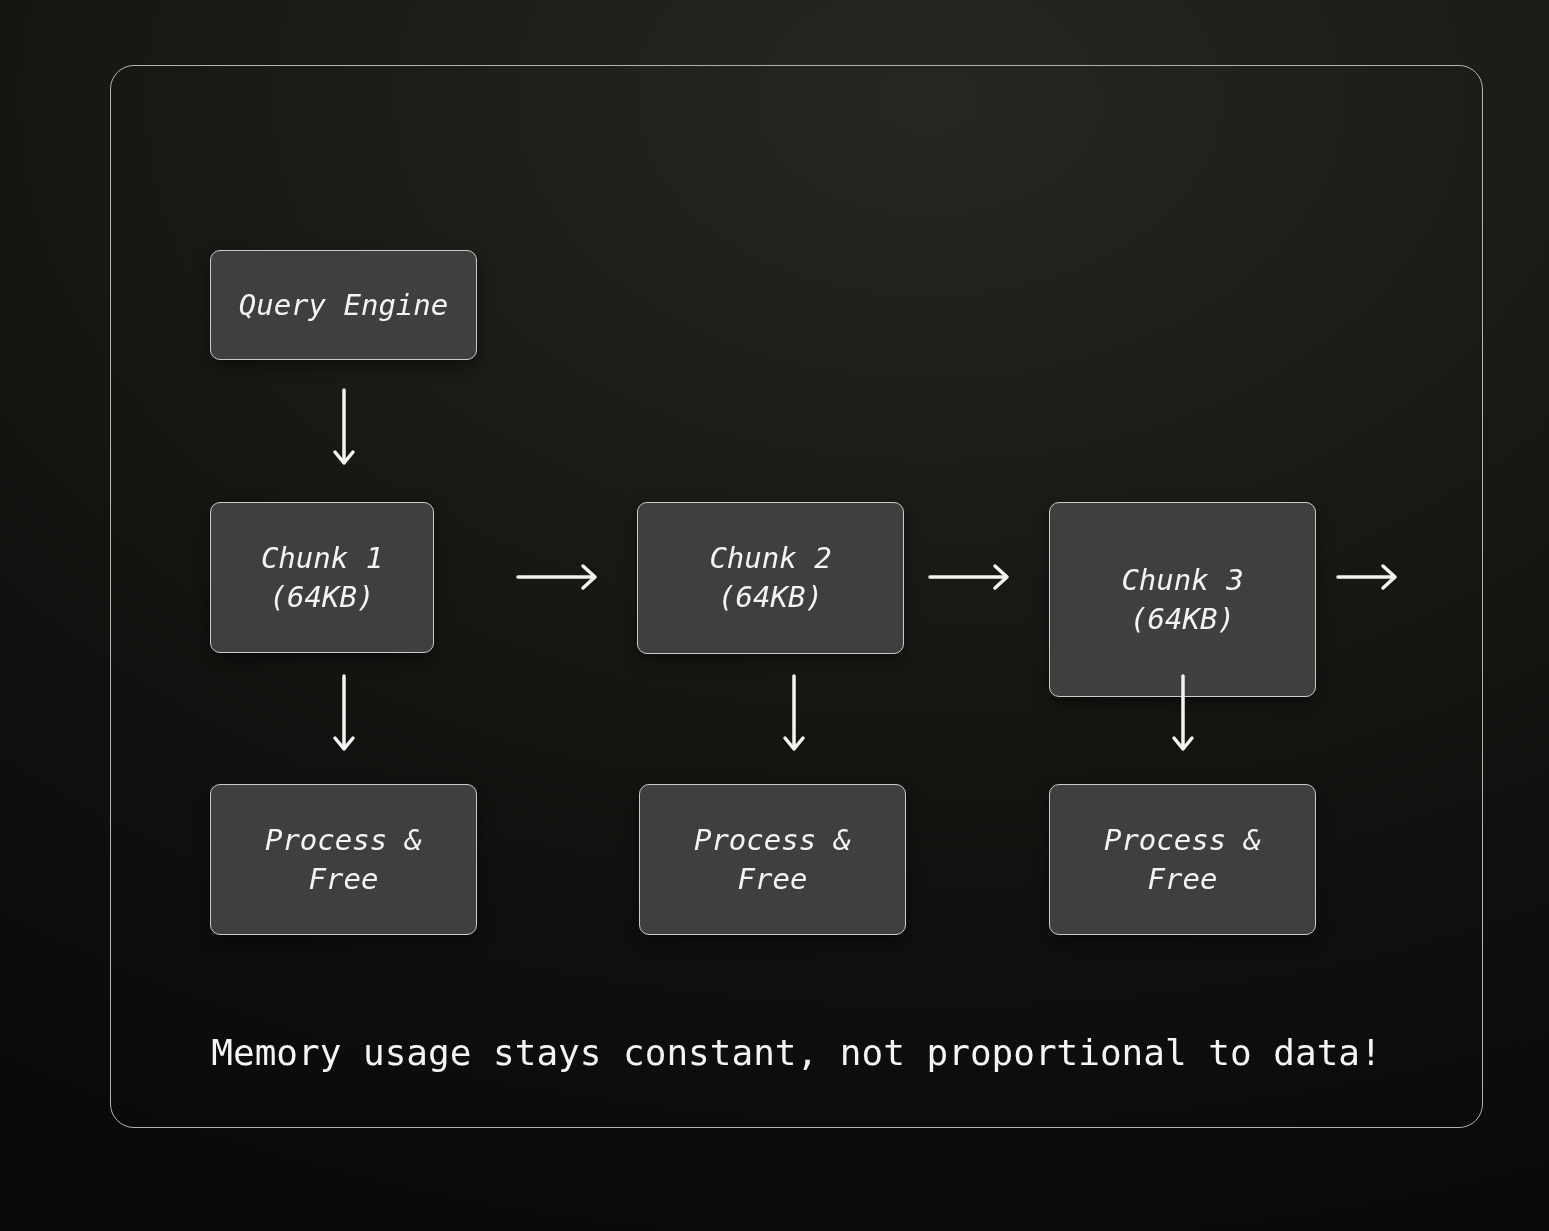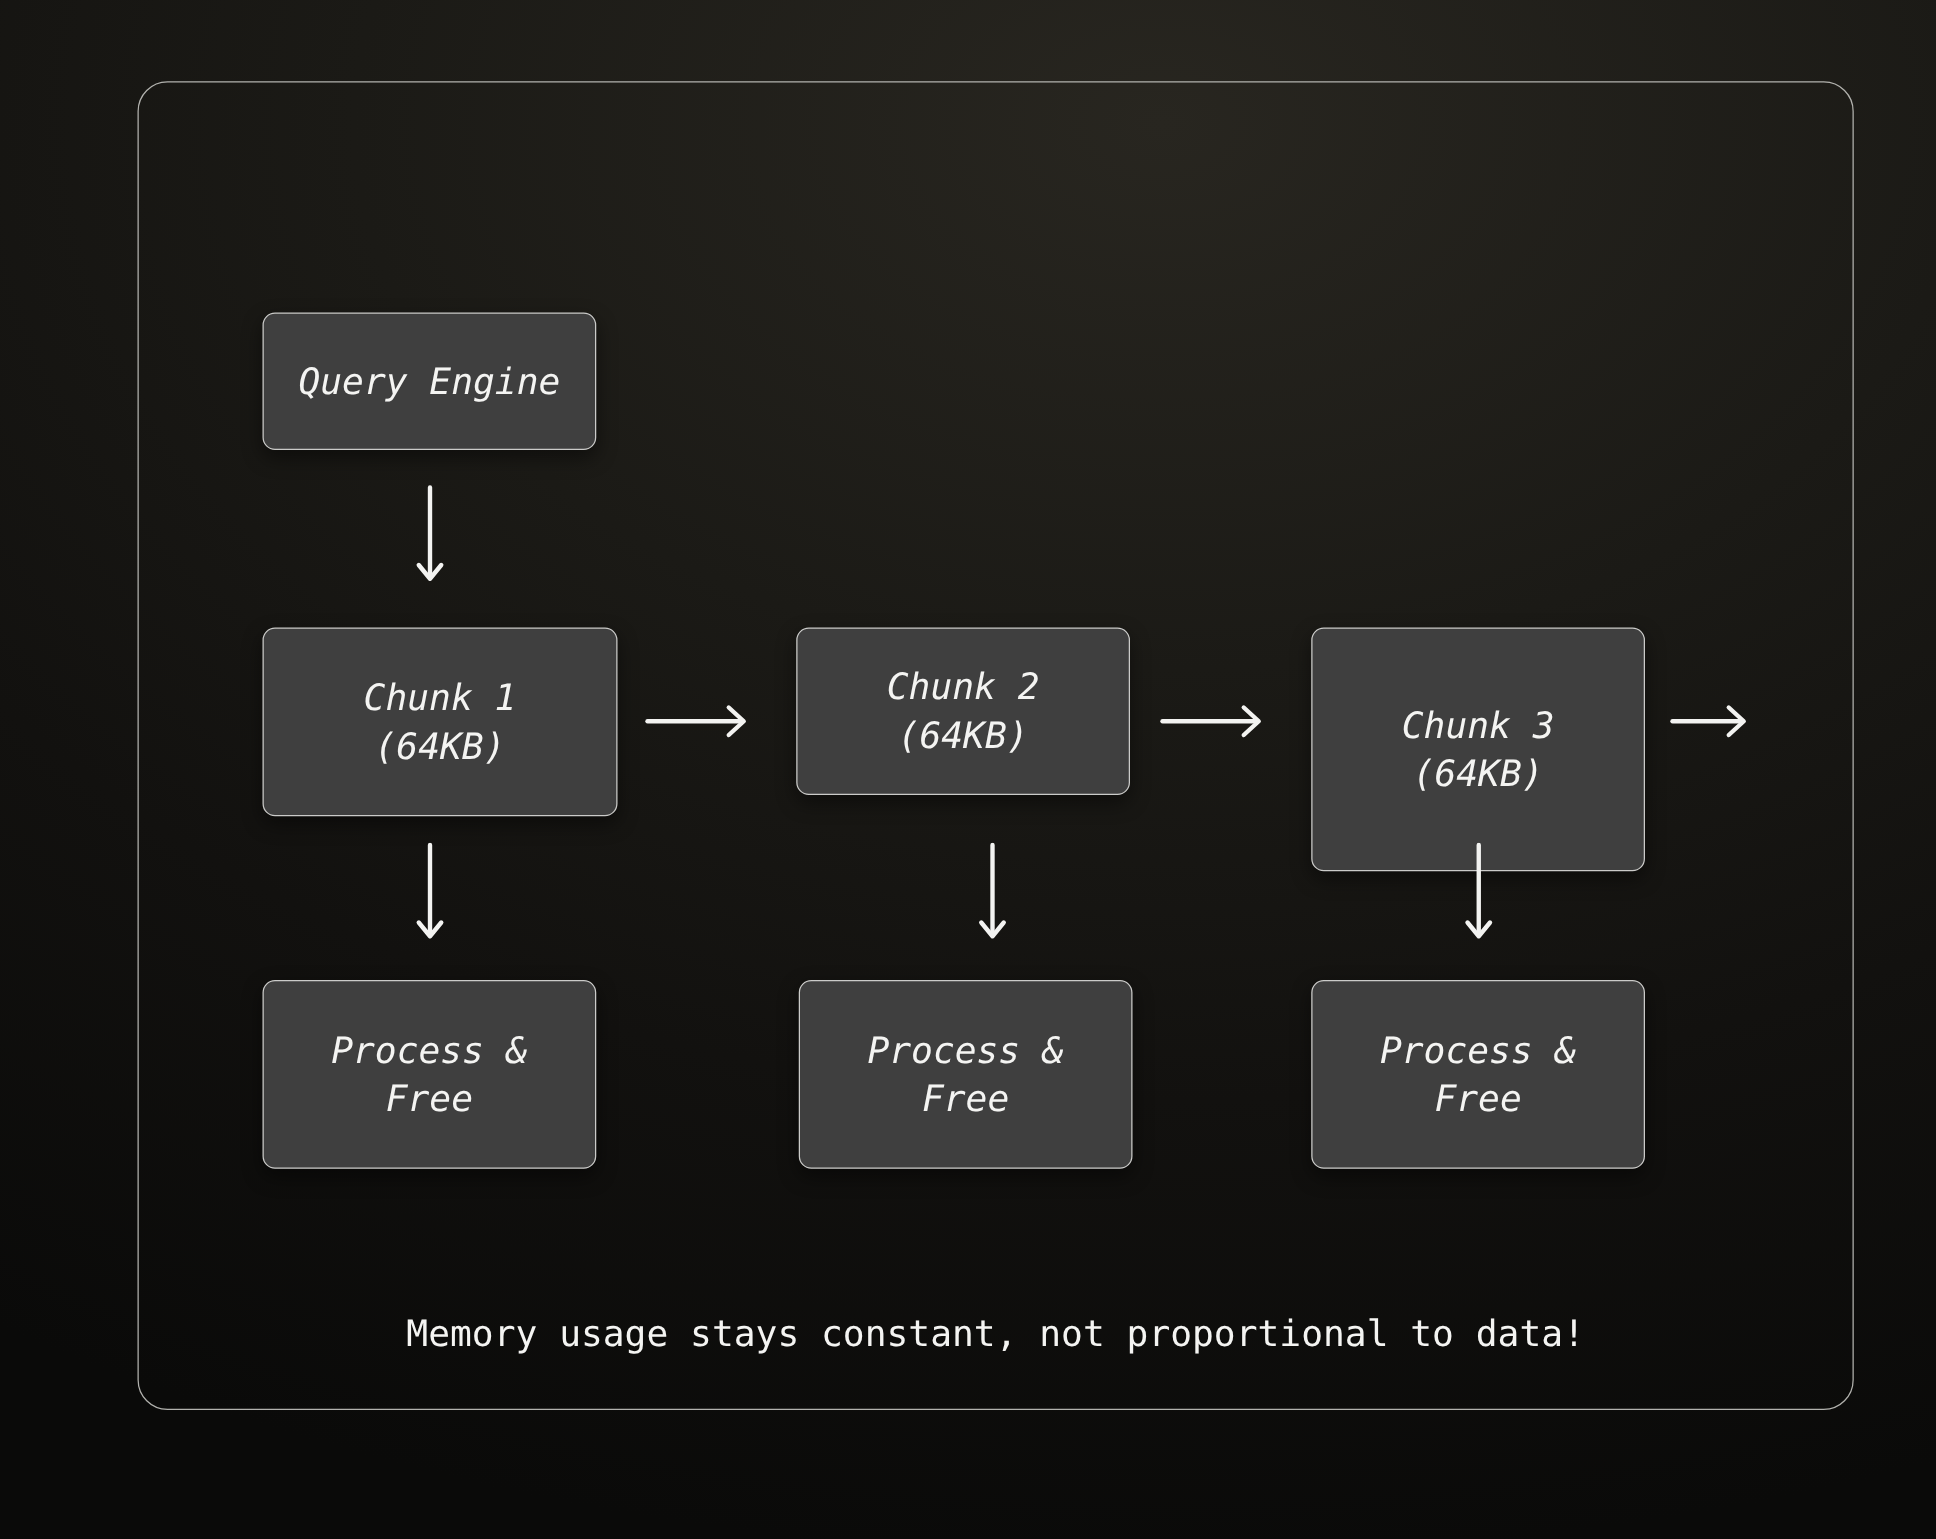--- a/index.html
+++ b/index.html
@@ -57,22 +57,22 @@
     border-radius: 10px;
     color: var(--text);
     font-size: 29px;
     line-height: 39px;
     text-align: center;
     box-shadow: 0 6px 16px rgba(0,0,0,0.45);
     white-space: pre;
   }
   .node span { display: block; font-style: italic; }
   .node-query-engine  { left: 210px;  top: 250px; width: 267px; height: 110px; }
-  .node-chunk-1       { left: 210px;  top: 502px; width: 284px; height: 151px; }
-  .node-chunk-2       { left: 637px;  top: 502px; width: 267px; height: 134px; text-align: center; }
+  .node-chunk-1       { left: 210px;  top: 502px; width: 224px; height: 151px; }
+  .node-chunk-2       { left: 637px;  top: 502px; width: 267px; height: 152px; text-align: center; }
   .node-chunk-3       { left: 1049px; top: 502px; width: 267px; height: 195px; }
   .node-process-1     { left: 210px;  top: 784px; width: 267px; height: 151px; }
   .node-process-2     { left: 639px;  top: 784px; width: 267px; height: 151px; }
   .node-process-3     { left: 1049px; top: 784px; width: 267px; height: 151px; }
   .arrow { position: absolute; }
   .arrow line, .arrow polyline {
     stroke: var(--arrow);
     stroke-width: 3.5;
     fill: none;
     stroke-linecap: round;
@@ -85,23 +85,22 @@
   .arrow-h-1 { left: 516px;  top: 557px; }
   .arrow-h-2 { left: 928px;  top: 557px; }
   .arrow-h-3 { left: 1336px; top: 557px; }
   .note {
     position: absolute;
     left: 110px;
     top: 1032px;
     width: 1373px;
     text-align: center;
     color: var(--text);
-    font-size: 29px;
+    font-size: 36px;
     white-space: pre;
-    margin-top: 18px;
   }
 </style>
 </head>
 <body>
 
 <div class="stage">
   <div class="card"></div>
 
 
   <div class="node node-query-engine">

